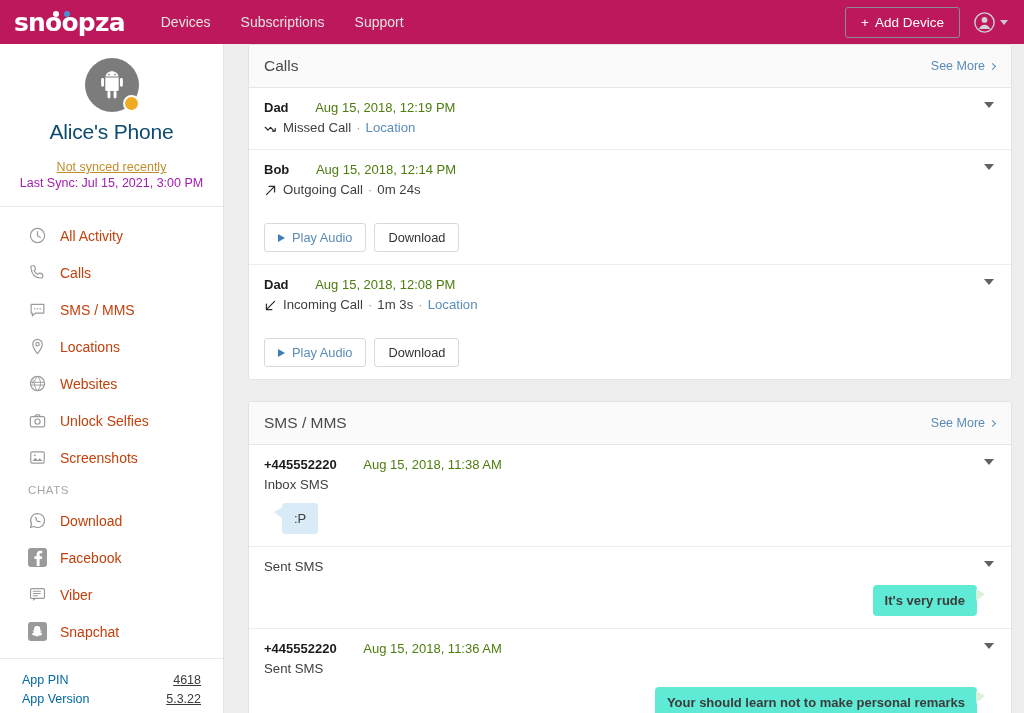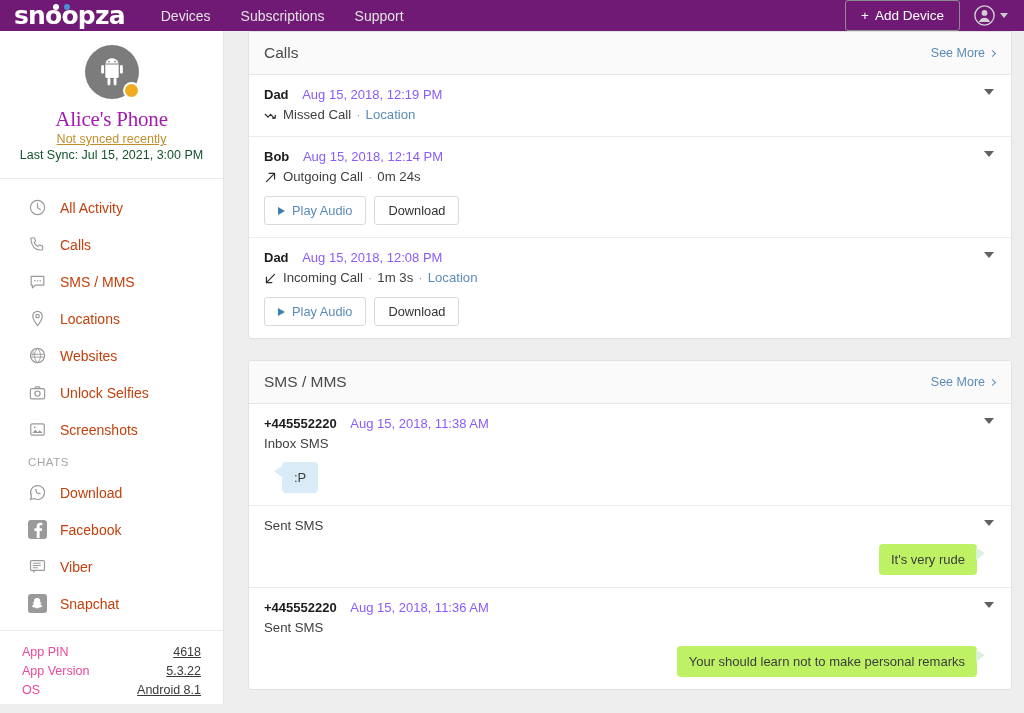--- a/index.html
+++ b/index.html
@@ -7,21 +7,21 @@
     width: 1024px; height: 713px;
     font-family: "Liberation Sans", sans-serif;
     background: #eeeeee;
     overflow: hidden;
     -webkit-font-smoothing: antialiased;
   }
   .app { width: 1024px; height: 713px; position: relative; }
 
   
   .topnav {
-    height: 31px; background: #701a75;
+    height: 44px; background: #be185d;
     display: flex; align-items: center;
     padding: 0 16px 0 14px;
     position: relative; z-index: 20;
   }
   .logo { display: flex; align-items: flex-end; margin-right: 36px; position: relative; }
   .logo-text {
     font-size: 25px; font-weight: bold; color: #ffffff;
     letter-spacing: -0.8px; font-family: "DejaVu Sans", sans-serif;
     line-height: 1; position: relative;
   }
@@ -63,25 +63,25 @@
   .avatar-circle {
     width: 54px; height: 54px; border-radius: 50%;
     background: #7c7c7c; display: flex; align-items: center; justify-content: center;
   }
   .avatar-badge {
     position: absolute; right: -1px; bottom: 0px;
     width: 17px; height: 17px; border-radius: 50%;
     background: #f0ab21; border: 2px solid #ffffff;
   }
   .device-name {
-    font-size: 21px; color: #a21caf; font-weight: normal;
-    margin-bottom: 0; letter-spacing: -0.2px; font-family: Liberation Serif, serif;
+    font-size: 21px; color: #0c4a6e; font-weight: normal;
+    margin-bottom: 16px; letter-spacing: -0.2px;
   }
   .device-status { font-size: 12.5px; color: #c08f2c; margin-bottom: 2px; text-decoration: underline; }
-  .device-sync { font-size: 12.5px; color: #14532d; }
+  .device-sync { font-size: 12.5px; color: #a21caf; }
 
   .menu { padding: 10px 0 4px; }
   .menu-item {
     display: flex; align-items: center; gap: 13px;
     padding: 9px 0 9px 28px; cursor: pointer;
     font-size: 14px; color: #c2410c;
   }
   .menu-ico { width: 19px; height: 19px; flex-shrink: 0; display: block; color: #9a9a9a; }
   .menu-section-title {
     font-size: 11.5px; color: #a6a6a6; letter-spacing: 0.6px;
@@ -91,21 +91,21 @@
     width: 19px; height: 19px; flex-shrink: 0; border-radius: 3px;
     background: #9a9a9a; display: flex; align-items: center; justify-content: center;
   }
 
   .sidebar-spacer { flex: 1 1 auto; min-height: 4px; }
   .sidebar-foot { border-top: 1px solid #eaeaea; padding: 12px 22px 14px; }
   .info-row {
     display: flex; justify-content: space-between; align-items: baseline;
     font-size: 12.5px; line-height: 19px;
   }
-  .info-key { color: #ec4899; }
+  .info-key { color: #0369a1; }
   .info-val { color: #3a3a3a; text-decoration: underline; }
 
   
   .main {
     flex: 1 1 auto; background: #eeeeee; overflow: hidden;
     padding: 0 12px 0 24px; position: relative;
   }
   .main-inner { padding-top: 0px; }
 
   .card {
@@ -128,37 +128,37 @@
     transform: rotate(45deg);
   }
 
   .row {
     padding: 11px 16px 12px 15px; border-bottom: 1px solid #ececec;
     position: relative;
   }
   .row:last-child { border-bottom: none; }
   .row-head { font-size: 13px; line-height: 18px; margin-bottom: 2px; }
   .row-who { font-weight: bold; color: #1c1c1c; }
-  .row-time { color: #8b5cf6; margin-left: 10px; }
+  .row-time { color: #4d7c0f; margin-left: 23px; }
   .row-sub {
     font-size: 13.2px; color: #3f3f3f; line-height: 18px;
     display: flex; align-items: center; gap: 0px; flex-wrap: wrap;
   }
   .call-ico { width: 13px; height: 13px; margin-right: 6px; flex-shrink: 0; display: inline-block; }
   .dot-sep { color: #a0a0a0; margin: 0 5px; }
   .loc-link { color: #5b8cb8; cursor: pointer; }
 
   .row-caret {
     position: absolute; right: 17px; top: 14px;
     width: 0; height: 0; cursor: pointer;
     border-left: 5px solid transparent; border-right: 5px solid transparent;
     border-top: 6px solid #616161;
   }
 
-  .btn-group { display: flex; gap: 8px; margin-top: 10px; }
+  .btn-group { display: flex; gap: 8px; margin-top: 24px; }
   .mini-btn {
     border: 1px solid #d9d9d9; background: #ffffff; border-radius: 3px;
     font-size: 12.8px; padding: 6px 13px; cursor: pointer;
     display: flex; align-items: center; gap: 7px;
     font-family: "Liberation Sans", sans-serif; color: #333333;
   }
   .mini-btn.play { color: #5b8cb8; }
   .play-tri {
     width: 0; height: 0; border-left: 7px solid #3f7eb5;
     border-top: 4.5px solid transparent; border-bottom: 4.5px solid transparent;
@@ -167,21 +167,21 @@
   
   .msg-area { margin-top: 9px; display: flex; }
   .msg-area.inbox { justify-content: flex-start; padding-left: 18px; }
   .msg-area.sent { justify-content: flex-end; padding-right: 18px; }
   .bubble {
     position: relative; font-size: 13px; color: #3c3c3c;
     padding: 7px 12px; border-radius: 4px; max-width: 560px;
     line-height: 17px;
   }
   .bubble.in { background: #d9ebf7; }
-  .bubble.out { background: #bef264; }
+  .bubble.out { background: #5eead4; font-weight: bold; }
   .bubble.in::before {
     content: ""; position: absolute; left: -8px; top: 4px;
     width: 0; height: 0;
     border-top: 5px solid transparent; border-bottom: 7px solid transparent;
     border-right: 9px solid #d9ebf7;
   }
   .bubble.out::after {
     content: ""; position: absolute; right: -8px; top: 4px;
     width: 0; height: 0;
     border-top: 5px solid transparent; border-bottom: 7px solid transparent;

